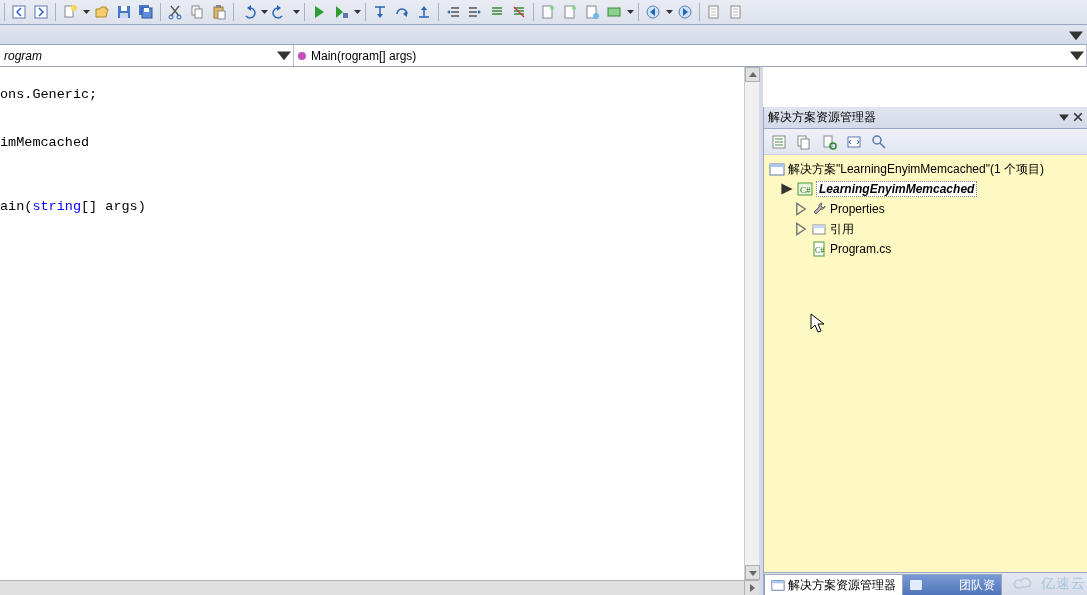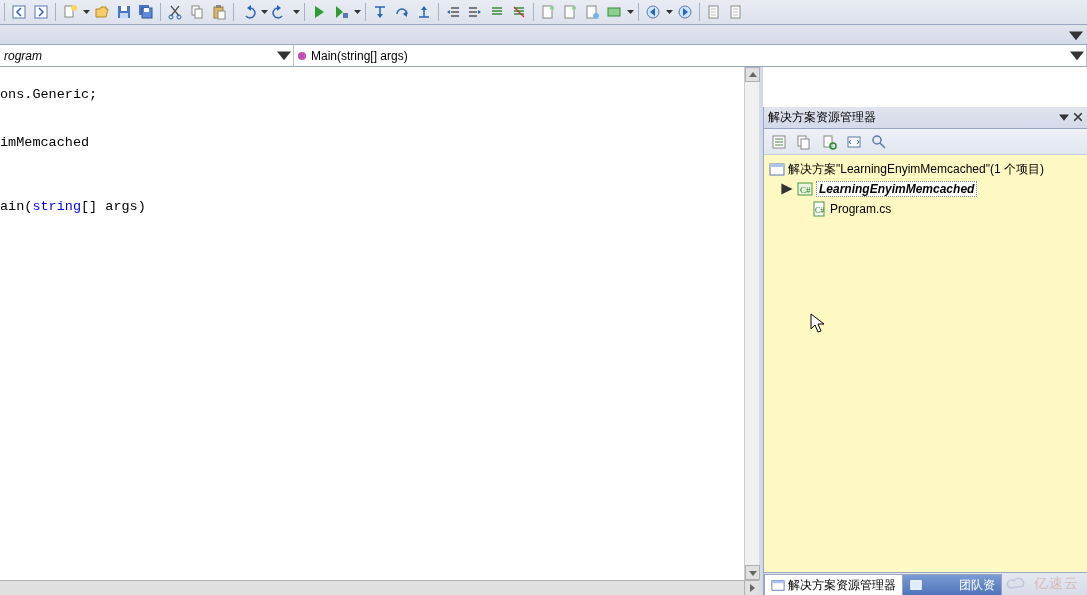--- a/index.html
+++ b/index.html
@@ -175,22 +175,22 @@
   .btab{
     height:21px;display:flex;align-items:center;
     padding:0 6px;gap:3px;
     border:1px solid #9aa6bf;border-bottom:none;
     margin-right:-1px;
     font-size:12px;
   }
   .btab.active{background:#fff;}
   .btab.inactive{background:linear-gradient(#7a9bd4,#4f74b8);color:#fff;gap:36px;}
   .watermark{
-    position:absolute;right:8px;bottom:2px;opacity:.25;
-    font-size:14px;letter-spacing:1px;color:#c2410c;
+    position:absolute;right:1px;bottom:2px;opacity:.25;
+    font-size:14px;letter-spacing:1px;color:#0369a1;
     display:flex;align-items:center;gap:4px;
     pointer-events:none;
   }
 </style>
 </head>
 <body>
 
 <div class="toolbar">
   <div class="tb-sep"></div>
   <div class="tb-btn">
@@ -416,21 +416,21 @@
     <span class="caret">
         <svg viewBox="0 0 8 8">
           <polygon points="0,2 8,2 4,7" fill="#333"></polygon>
         </svg>
       </span>
   </div>
   <div class="dd-box right">
     <span class="method-icon">
         <span class="purple-dot"></span>
       </span>
-    <span class="txt">Main(string[] args)</span>
+    <span class="txt">Main(rogram[] args)</span>
     <span class="caret">
         <svg viewBox="0 0 8 8">
           <polygon points="0,2 8,2 4,7" fill="#333"></polygon>
         </svg>
       </span>
   </div>
 </div>
 
 <div class="main">
 
@@ -525,20 +525,43 @@
               <polygon points="1,1 9,5 1,9" fill="#333"></polygon>
             </svg>
           </span>
         <span class="tree-icon"><svg viewBox="0 0 16 16">
               <rect x="1" y="2" width="14" height="12" fill="#e9f4e2" stroke="#4a9a3a"></rect>
               <text x="3" y="12" font-size="9" fill="#2a7a1a" font-family="Consolas">C#</text>
             </svg></span>
         <span class="selected bold" style="padding:0 2px">LearningEnyimMemcached</span>
       </div>
       <div class="tree-row indent2">
+        <span class="tw">
+            <svg viewBox="0 0 10 10">
+              <polygon points="2,1 8,5 2,9" fill="none" stroke="#777"></polygon>
+            </svg>
+          </span>
+        <span class="tree-icon"><svg viewBox="0 0 16 16">
+              <path d="M11 2a3 3 0 0 0-3 4L3 11l2 2 5-5a3 3 0 0 0 4-3l-2 2-2-2z" fill="#b0b0b0" stroke="#666"></path>
+            </svg></span>
+        <span>Properties</span>
+      </div>
+      <div class="tree-row indent2">
+        <span class="tw">
+            <svg viewBox="0 0 10 10">
+              <polygon points="2,1 8,5 2,9" fill="none" stroke="#777"></polygon>
+            </svg>
+          </span>
+        <span class="tree-icon"><svg viewBox="0 0 16 16">
+              <rect x="2" y="4" width="12" height="9" fill="#fff" stroke="#888"></rect>
+              <rect x="2" y="4" width="12" height="3" fill="#c7d6ef"></rect>
+            </svg></span>
+        <span>引用</span>
+      </div>
+      <div class="tree-row indent2">
         <span class="tw"></span>
         <span class="tree-icon"><svg viewBox="0 0 16 16">
               <rect x="3" y="1" width="10" height="14" fill="#fff" stroke="#4a9a3a"></rect>
               <text x="4" y="12" font-size="8" fill="#2a7a1a" font-family="Consolas">C#</text>
             </svg></span>
         <span>Program.cs</span>
       </div>
 
       <svg class="cursor-arrow" style="left:46px;top:158px" width="18" height="22" viewBox="0 0 18 22">
           <polygon points="1,1 1,16 5,12 8,19 11,18 8,11 14,11" fill="#fff" stroke="#000" stroke-width="1"></polygon>

